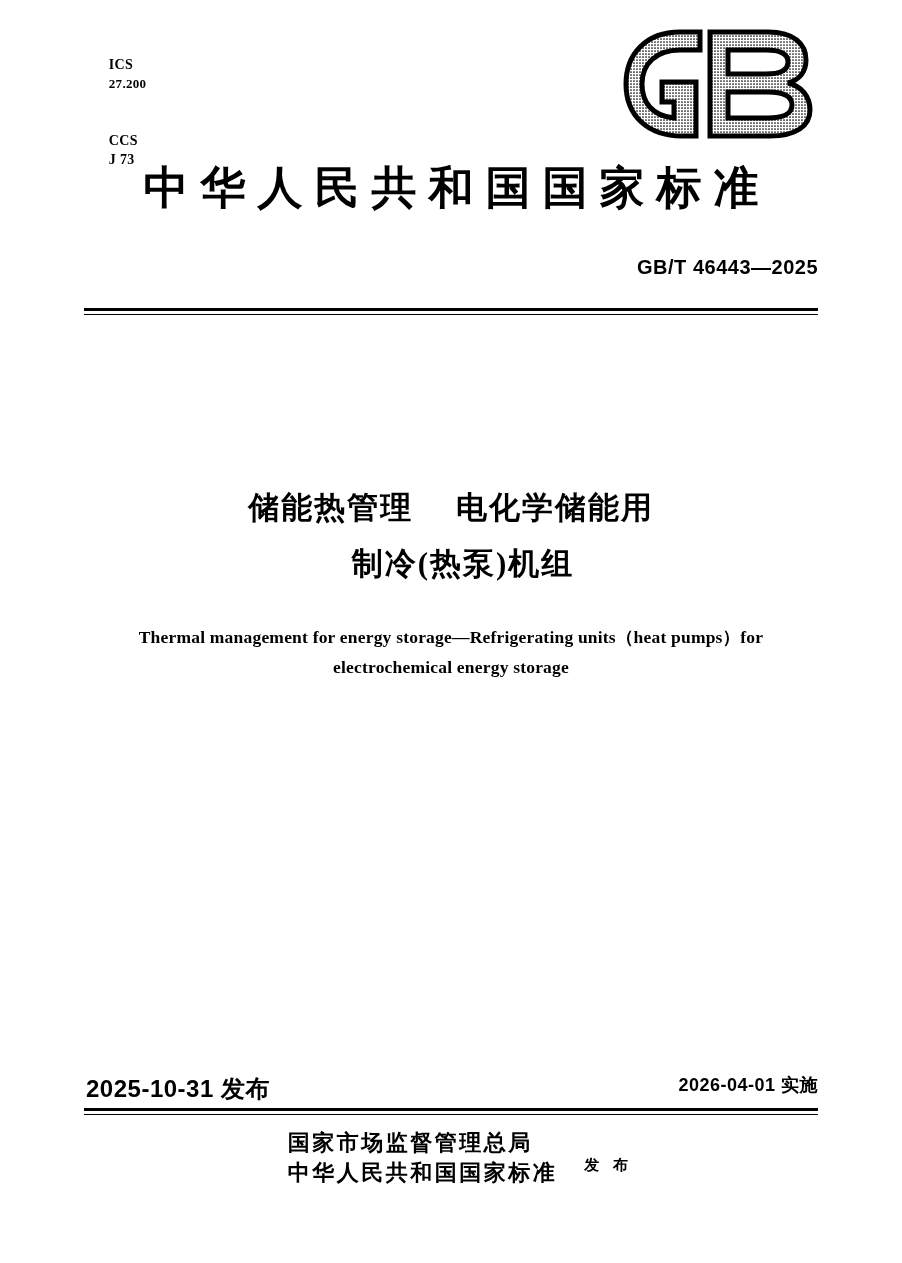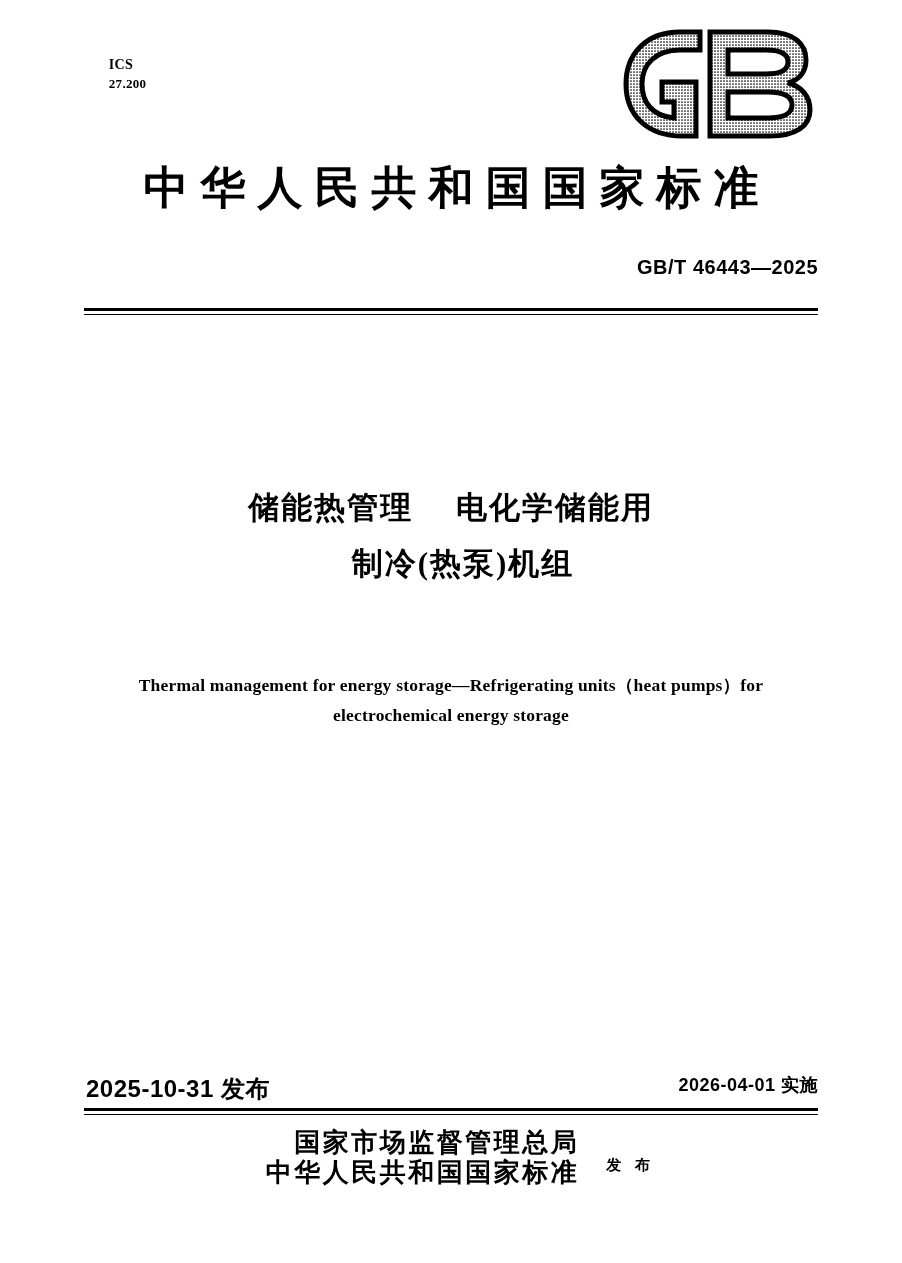--- a/index.html
+++ b/index.html
@@ -105,21 +105,20 @@
   .title-en {
     position: absolute;
     left: 88px; right: 88px;
     top: 622px;
     text-align: center;
     font-family: "Liberation Serif", serif;
     font-weight: bold;
     font-size: 17.5px;
     line-height: 30px;
     letter-spacing: 0.2px;
-    margin-top: 48px;
   }
 
   
   .date-issue {
     position: absolute;
     left: 86px;
     top: 1073px;
     font-family: "Liberation Sans", sans-serif;
     font-size: 24px;
     font-weight: 600;
@@ -155,24 +154,24 @@
   
   .publisher {
     position: absolute;
     left: 0; right: 0;
     top: 1128px;
     display: flex;
     justify-content: center;
     align-items: center;
   }
   .publisher-names {
-    text-align: right;
-    font-family: "Liberation Serif", serif;
-    font-weight: bold;
-    font-size: 26px;
+    text-align: left;
+    font-family: "Liberation Serif", serif;
+    font-weight: bold;
+    font-size: 22px;
     line-height: 30px;
     letter-spacing: 2.5px;
     text-indent: 2.5px;
     margin-left: 16px;
   }
   .publisher-verb {
     font-family: "Liberation Serif", serif;
     font-weight: bold;
     font-size: 15px;
     letter-spacing: 5px;
@@ -183,20 +182,24 @@
 </style>
 </head>
 <body>
 
 <div class="page">
 
   <div class="ics-block">
     <div>
       <span>ICS</span>
       <span class="ics-num">27.200</span>
+    </div>
+    <div>
+      <span>CCS</span>
+      <span>J 73</span>
     </div>
   </div>
 
   <div class="gb-logo">
     <svg width="200" height="115" viewBox="0 0 200 115" xmlns="http://www.w3.org/2000/svg">
       <defs>
         <pattern id="hatch" width="3" height="3" patternUnits="userSpaceOnUse">
           <rect width="3" height="3" fill="#ffffff"></rect>
           <circle cx="1" cy="1" r="0.85" fill="#000000"></circle>
         </pattern>

